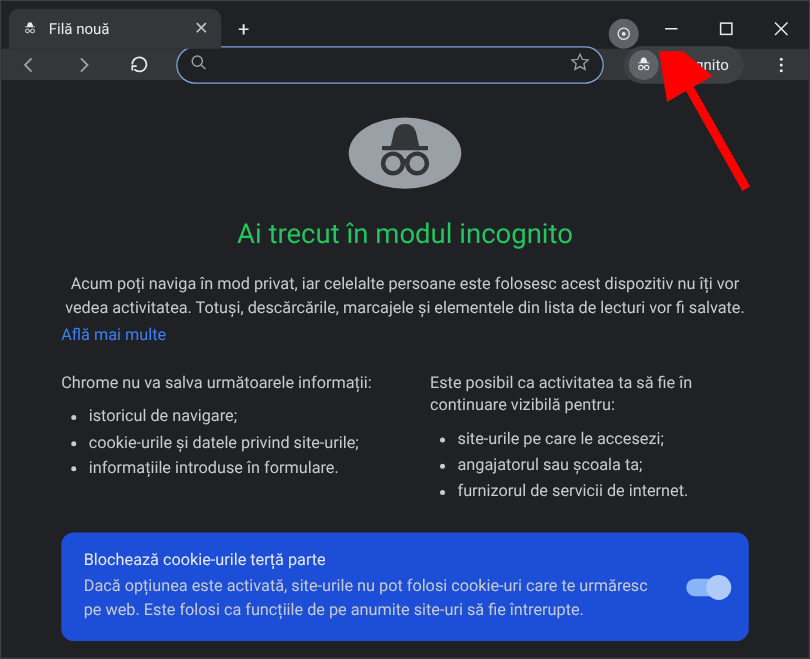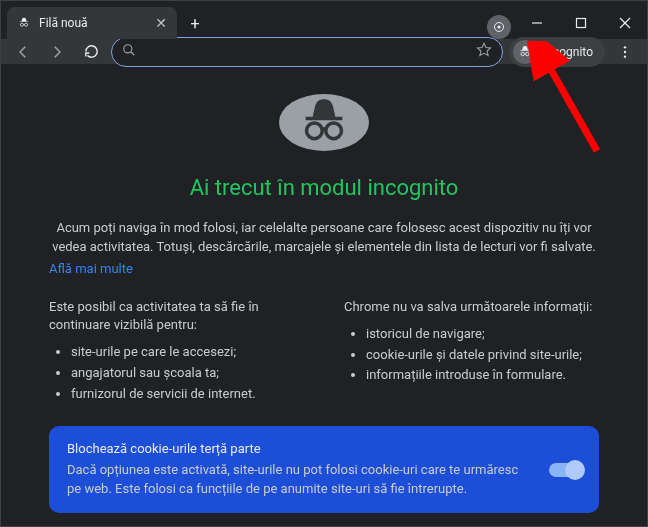--- a/index.html
+++ b/index.html
@@ -23,21 +23,21 @@
   .tab .favicon svg { width: 14px; height: 14px; display: block; }
   .tab .tab-title { flex: 1; white-space: nowrap; overflow: hidden; }
   .tab .close { color: #bdc1c6; font-size: 14px; line-height: 1; }
   .newtab { width: 28px; height: 28px; display:flex; align-items:center; justify-content:center; color:#e8eaed; font-size:16px; margin-left:4px; border-radius:50%; }
   .win-controls { display: flex; }
   .win-btn { width: 44px; height: 32px; display:flex; align-items:center; justify-content:center; color:#e8eaed; }
   .win-btn svg { width: 12px; height: 12px; }
   
   .toolbar {
     height: 25px; background: #35363a;
-    display: flex; align-items: center; gap: 6px;
+    display: flex; align-items: center; gap: 16px;
     padding: 0 8px;
   }
   .nav-btn { width: 28px; height: 28px; display:flex; align-items:center; justify-content:center; color:#9aa0a6; border-radius:50%; }
   .nav-btn.enabled { color: #e8eaed; }
   .omnibox {
     flex: 1; height: 30px; background: #202124;
     border: 1.5px solid #7da7e0; border-radius: 16px;
     display: flex; align-items: center; padding: 0 10px; gap: 8px;
   }
   .omnibox .search-ico { color: #9aa0a6; }
@@ -197,40 +197,40 @@
 <div class="content">
   <div class="hero-icon">
     <svg viewBox="0 0 64 64">
       <path d="M32 6c6 0 9 3 10.5 9L45 26h8v4H11v-4h8l2.5-11C23 9 26 6 32 6z" fill="#323639"></path>
       <circle cx="21" cy="42" r="9" fill="none" stroke="#323639" stroke-width="4"></circle>
       <circle cx="43" cy="42" r="9" fill="none" stroke="#323639" stroke-width="4"></circle>
       <path d="M30 41c.6-1.8 3.4-1.8 4 0" stroke="#323639" stroke-width="4" fill="none"></path>
     </svg>
   </div>
   <h1>Ai trecut în modul incognito</h1>
-  <p class="intro">Acum poți naviga în mod folosi, iar celelalte persoane care folosesc acest dispozitiv nu îți vor vedea activitatea. Totuși, descărcările, marcajele și elementele din lista de lecturi vor fi salvate.</p>
+  <p class="intro">Acum poți naviga în mod privat, iar celelalte persoane este folosesc acest dispozitiv nu îți vor vedea activitatea. Totuși, descărcările, marcajele și elementele din lista de lecturi vor fi salvate.</p>
   <a class="learn">Află mai multe</a>
 
   <div class="columns">
+    <div class="col">
+      <div class="col-head">Chrome nu va salva următoarele informații:</div>
+      <ul>
+        <li>istoricul de navigare;</li>
+        <li>cookie-urile și datele privind site-urile;</li>
+        <li>informațiile introduse în formulare.</li>
+      </ul>
+    </div>
     <div class="col">
       <div class="col-head">Este posibil ca activitatea ta să fie în continuare vizibilă pentru:</div>
       <ul>
         <li>site-urile pe care le accesezi;</li>
         <li>angajatorul sau școala ta;</li>
         <li>furnizorul de servicii de internet.</li>
       </ul>
     </div>
-    <div class="col">
-      <div class="col-head">Chrome nu va salva următoarele informații:</div>
-      <ul>
-        <li>istoricul de navigare;</li>
-        <li>cookie-urile și datele privind site-urile;</li>
-        <li>informațiile introduse în formulare.</li>
-      </ul>
-    </div>
   </div>
 
   <div class="cookie-card">
     <div class="ctitle">Blochează cookie-urile terță parte</div>
     <div>Dacă opțiunea este activată, site-urile nu pot folosi cookie-uri care te urmăresc pe web. Este folosi ca funcțiile de pe anumite site-uri să fie întrerupte.</div>
     <div class="toggle">
         <div class="knob"></div>
       </div>
   </div>
 </div>

